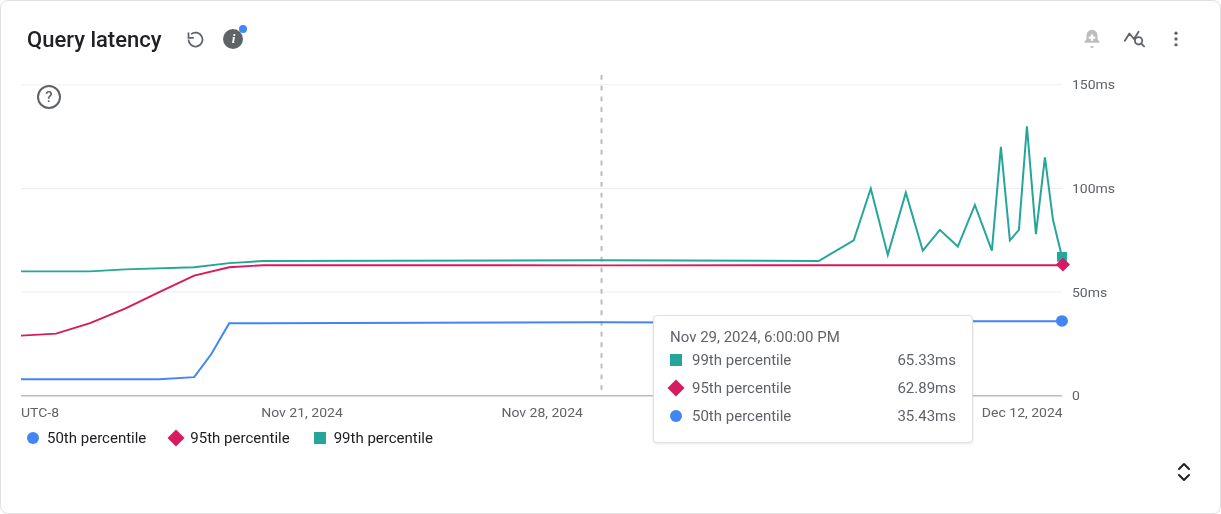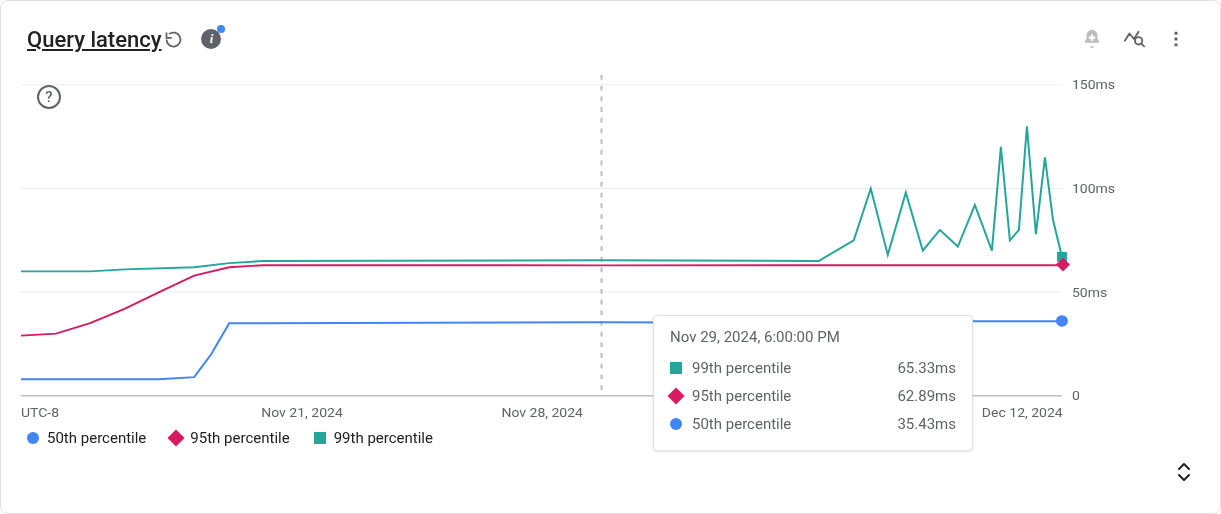--- a/index.html
+++ b/index.html
@@ -30,21 +30,21 @@
   }
   .header {
     display: flex;
     align-items: center;
     padding: 22px 22px 10px 26px;
     height: 64px;
   }
   .title {
     font-size: 22px;
     font-weight: 500;
-    text-decoration: underline;
+    margin-right: 22px;
   }
   .hicon {
     width: 24px; height: 24px;
     display: inline-flex;
     align-items: center;
     justify-content: center;
     margin-right: 14px;
     color: #5f6368;
     position: relative;
   }
@@ -74,21 +74,21 @@
     position: absolute;
     left: 652px; top: 250px;
     width: 320px;
     background: #fff;
     border: 1px solid var(--border);
     border-radius: 4px;
     box-shadow: 0 1px 3px rgba(0,0,0,0.1);
     padding: 12px 16px 12px 16px;
     font-size: 15px;
   }
-  .tooltip .ts { color: var(--muted); margin-bottom: 8px; }
+  .tooltip .ts { color: var(--muted); }
   .tooltip .row { display:flex; align-items:center; gap: 10px; line-height: 28px;}
   .tooltip .row .lbl { color: var(--muted); flex:1; }
   .tooltip .row .val { color: var(--muted); }
   .sq { width:12px; height:12px; background: var(--c99); }
   .dm { width:12px; height:12px; background: var(--c95); transform: rotate(45deg); }
   .cr { width:12px; height:12px; background: var(--c50); border-radius:50%; }
   .footer {
     display:flex; align-items:center; gap: 24px;
     padding: 4px 26px 14px 26px;
     font-size: 15px;

